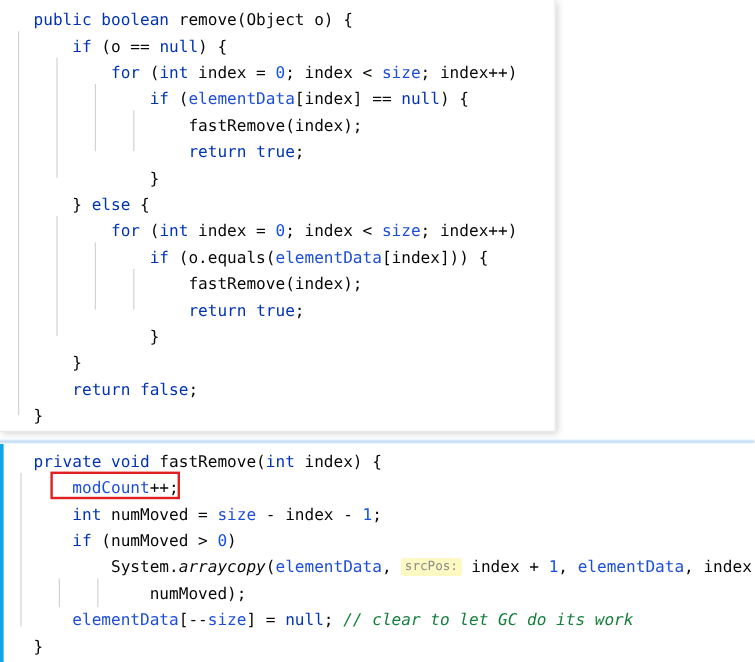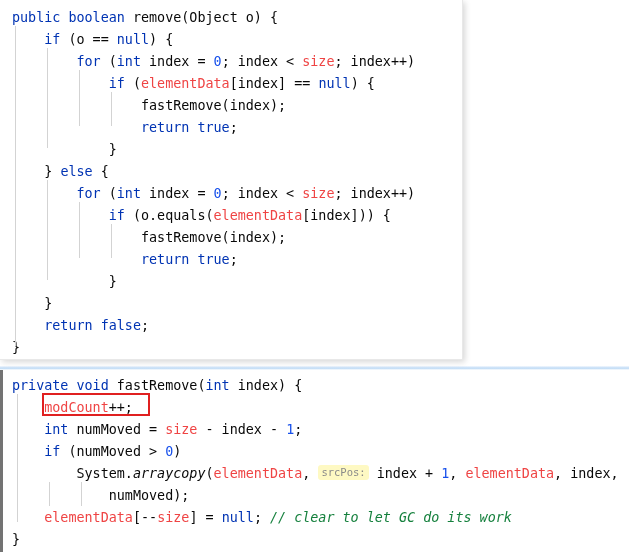--- a/index.html
+++ b/index.html
@@ -29,54 +29,54 @@
     height: 360px;
     border-right: 1px solid #e8e8e8;
     border-bottom: 1px solid #e8e8e8;
     box-shadow: 2px 2px 6px rgba(0,0,0,0.16);
   }
   #panel-bottom {
     left: 0;
     top: 370px;
     width: 607px;
     height: 182px;
-    border-left: 3px solid #737373;
+    border-left: 3px solid #0ea5e9;
     text-decoration: underline;
   }
   
   #divider {
     position: absolute;
     left: 0;
     top: 366px;
     width: 629px;
     height: 4px;
     background: linear-gradient(to bottom, #f4f9ff 0%, #bcd9f5 55%, #ffffff 100%);
   }
 
   
   .code {
     position: absolute;
-    left: 0;
+    left: 16px;
     top: 0;
     padding: 7px 0 0 0;
     font-size: 13.4px;
     line-height: 22px;
     white-space: pre;
     color: #080808;
     letter-spacing: 0px;
   }
   #panel-top .code { padding-left: 12px; }
   #panel-bottom .code { padding-left: 9px; padding-top: 5px; }
 
   .ln { position: relative; height: 22px; }
 
   
   .kw   { color: #0033B3; }          
   .num  { color: #1750EB; }          
-  .fld  { color: #ef4444; margin-top: 20px; }          
+  .fld  { color: #1d4ed8; margin-top: 20px; }          
   .stat { color: #080808; font-style: italic; text-align: right; }  
   .cmt  { color: #15803d; font-style: italic; }  
   .pl   { color: #080808; }          
 
   
   .hint {
     display: inline-block;
     background: #fef9c3;
     color: #8a8a8a;
     font-size: 10.5px;

